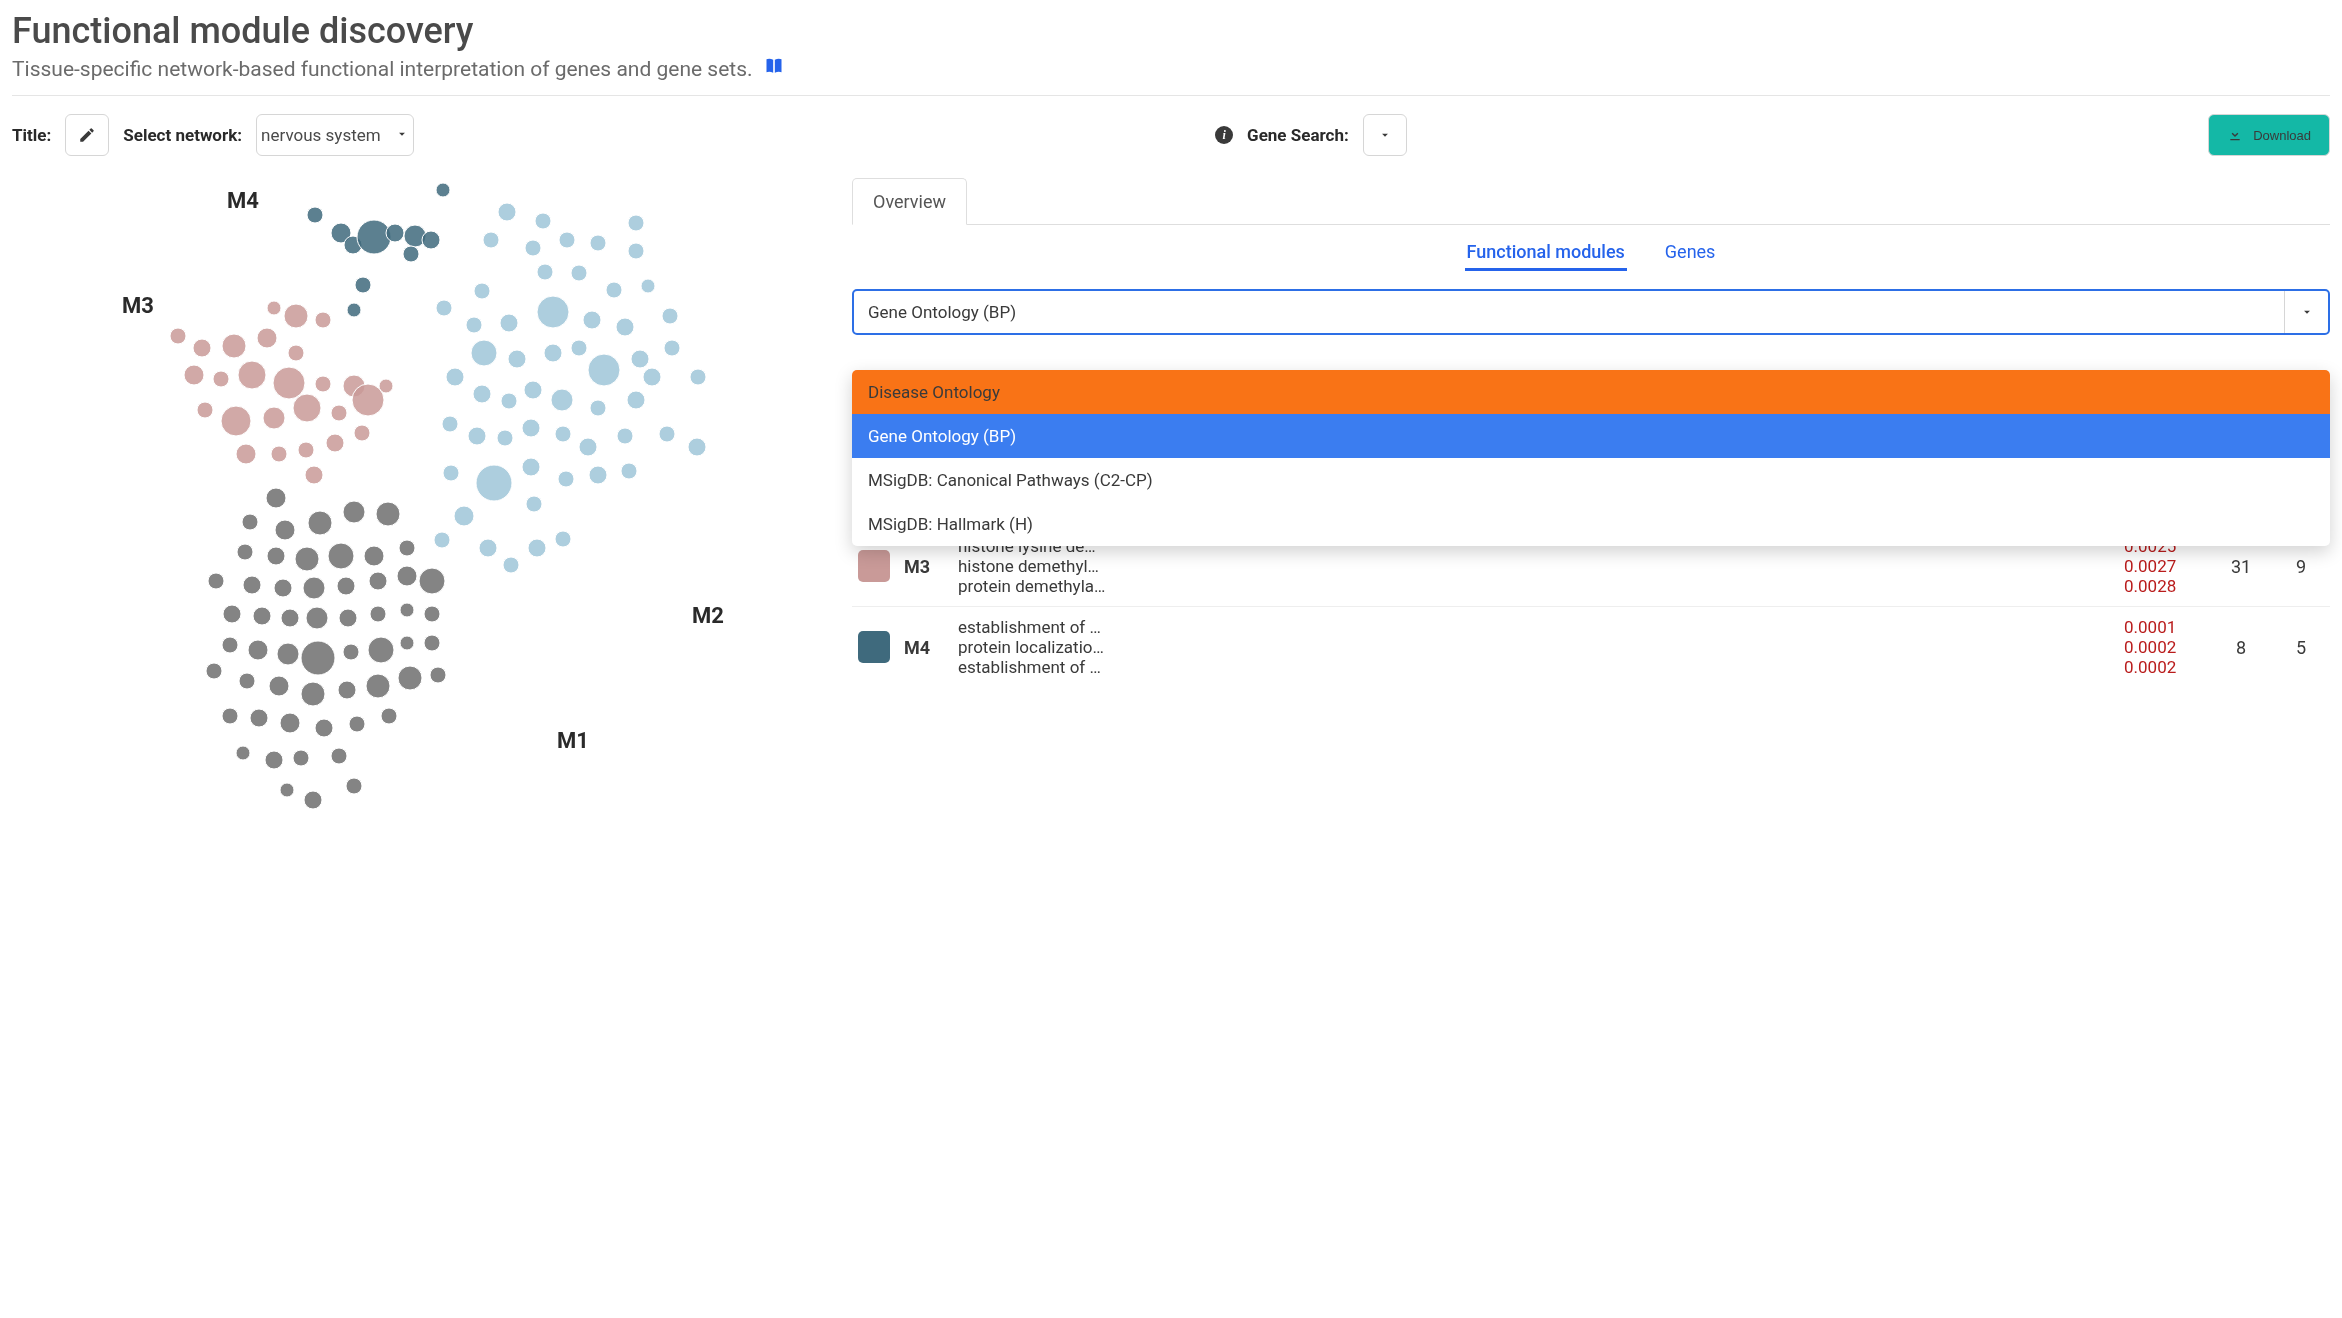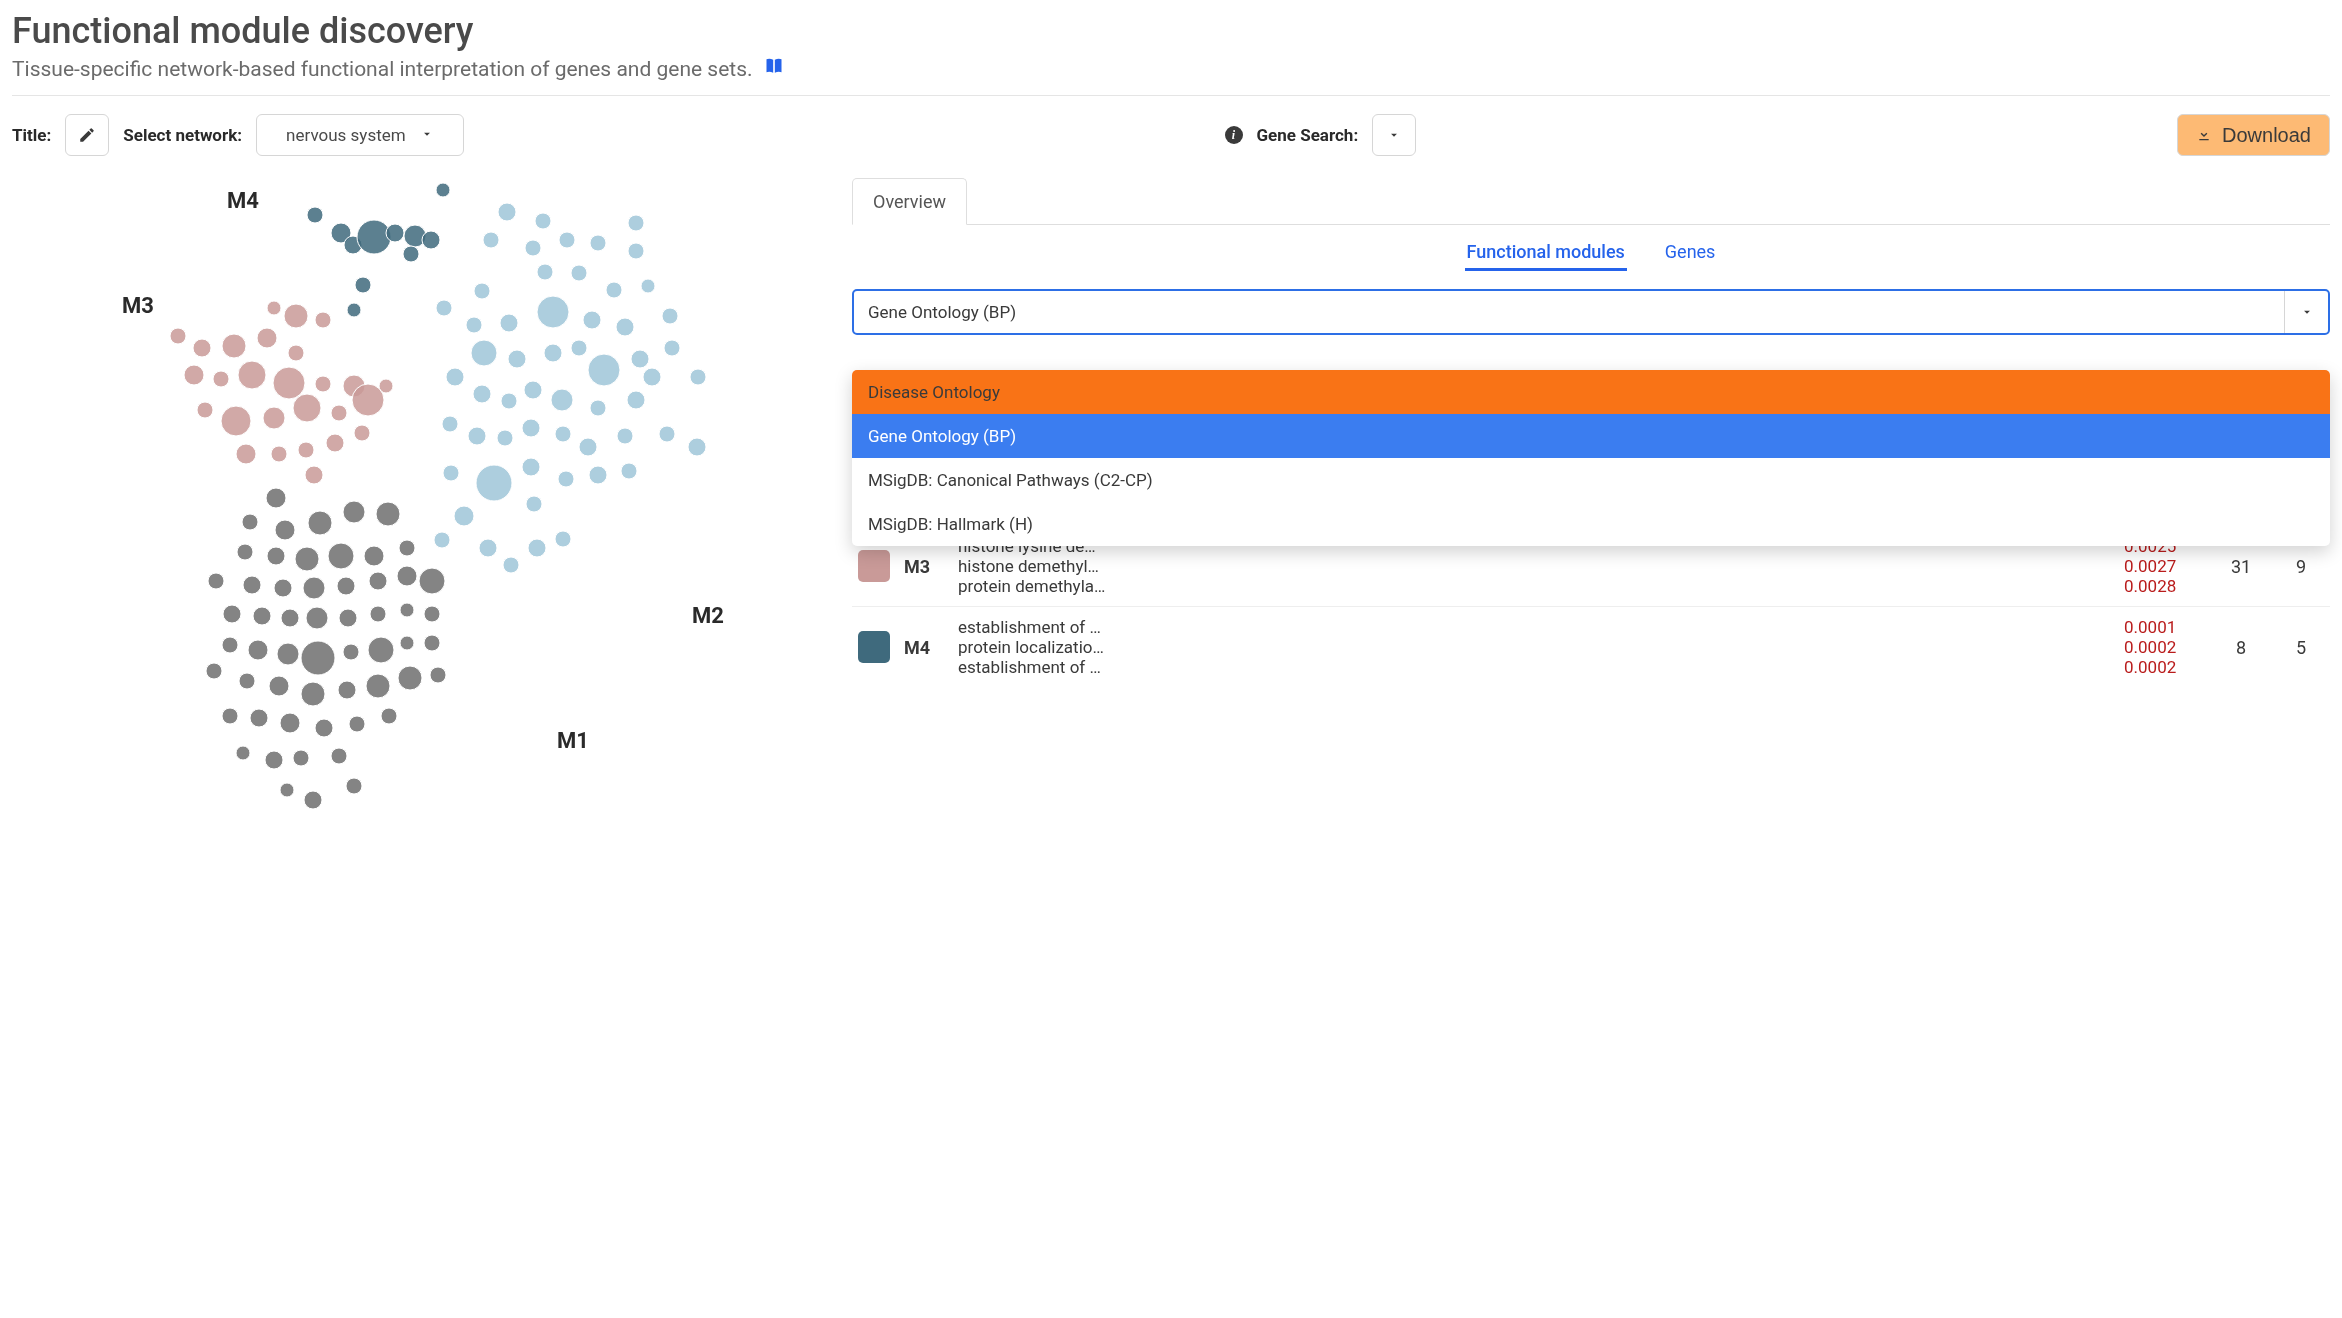--- a/index.html
+++ b/index.html
@@ -4,26 +4,26 @@
 <style>
 *{box-sizing:border-box;margin:0;padding:0}
 body{font-family:-apple-system,BlinkMacSystemFont,"Segoe UI",Roboto,"Helvetica Neue",Arial,sans-serif;color:#3a3a3a;background:#fff;padding:10px 12px}
 .page-title{font-size:36px;font-weight:500;color:#4a4a4a;margin-bottom:4px}
 .page-subtitle{font-size:21px;font-weight:400;color:#6b6b6b;display:flex;align-items:center;gap:10px}
 .book-icon{color:#2563eb;font-size:20px}
 hr.divider{border:none;border-top:1px solid #e5e5e5;margin:14px 0 18px 0}
 .topbar{display:flex;align-items:center;gap:14px}
 .topbar-label{font-size:17px;font-weight:700;color:#2a2a2a}
 .icon-button{width:44px;height:42px;border:1px solid #d6d6d6;border-radius:6px;background:#fff;display:flex;align-items:center;justify-content:center;cursor:pointer}
-.select-box{height:42px;border:1px solid #d6d6d6;border-radius:6px;background:#fff;padding:0 29px;display:flex;align-items:center;gap:14px;cursor:pointer;font-size:17px;color:#4a4a4a}
+.select-box{height:42px;border:1px solid #d6d6d6;border-radius:6px;background:#fff;padding:0 4px;display:flex;align-items:center;gap:14px;cursor:pointer;font-size:17px;color:#4a4a4a}
 .select-box .chev{font-size:13px;color:#3a3a3a}
 .spacer{flex:1}
 .right-group{display:flex;align-items:center;gap:14px}
 .info-icon-circle{display:inline-flex;align-items:center;justify-content:center;width:18px;height:18px;border-radius:50%;background:#3a3a3a;color:#fff;font-size:12px;font-weight:700;font-style:italic;font-family:Georgia,serif}
-.download-btn{height:42px;border:1px solid #d6d6d6;border-radius:6px;background:#fdba74;padding:0 18px;display:flex;align-items:center;gap:10px;cursor:pointer;font-size:20px;color:#3a3a3a}
+.download-btn{height:42px;border:1px solid #d6d6d6;border-radius:6px;background:#14b8a6;padding:0 18px;display:flex;align-items:center;gap:10px;cursor:pointer;font-size:13px;color:#3a3a3a}
 .main-area{display:flex;gap:20px;margin-top:22px}
 .viz-panel{flex:0 0 820px;position:relative;height:670px}
 .cluster-label{position:absolute;font-size:22px;font-weight:700;color:#2a2a2a}
 .side-panel{flex:1;min-width:0;position:relative}
 .tabs-row{display:flex;border-bottom:1px solid #dedede;margin-bottom:8px}
 .tab{padding:12px 20px;font-size:18px;color:#555;border:1px solid transparent;border-bottom:none;cursor:pointer}
 .tab.active{border-color:#dedede;border-bottom:1px solid #fff;margin-bottom:-1px;border-radius:5px 5px 0 0;background:#fff}
 .subtabs-row{display:flex;justify-content:center;gap:36px;margin:10px 0 18px 0}
 .subtab{font-size:18px;color:#2563eb;padding:6px 2px;cursor:pointer}
 .subtab.active{border-bottom:3px solid #2563eb;font-weight:500}

